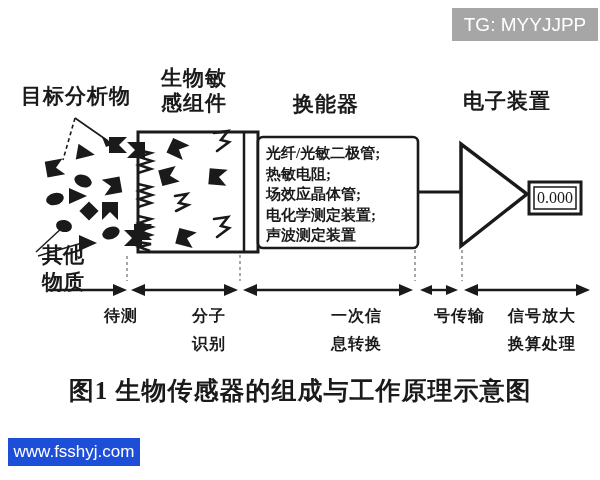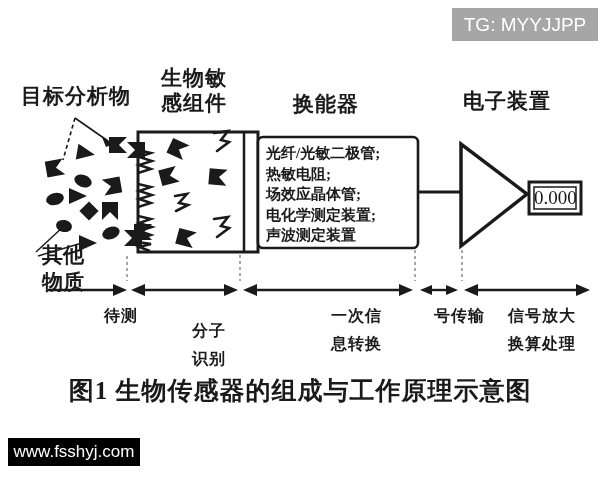--- a/index.html
+++ b/index.html
@@ -13,25 +13,25 @@
     background:#a6a6a6;color:#ffffff;
     font-family:"Liberation Sans","DejaVu Sans",sans-serif;
     font-size:19px;line-height:33px;text-align:center;
   }
   .toplabel{font-size:21px;font-weight:600;text-align:center;letter-spacing:1px;line-height:25px;}
   .sidelabel{font-size:21px;font-weight:600;text-align:center;line-height:27px;}
   .tbox-text{font-size:15px;line-height:20.5px;font-weight:600;white-space:nowrap;}
   .stage-label{font-size:16px;font-weight:600;text-align:right;line-height:28px;letter-spacing:1px;}
   .caption{font-size:25px;font-weight:bold;text-align:center;letter-spacing:1px;}
   .display-value{
-    font-size:19px;text-align:center;line-height:22px;
+    font-size:16px;text-align:center;line-height:22px;
     font-family:"Liberation Serif","DejaVu Serif",serif;
   }
   .watermark{
-    background:#000000;color:#ffffff;
+    background:#1d4ed8;color:#ffffff;
     font-family:"Liberation Sans","DejaVu Sans",sans-serif;
     font-size:17px;line-height:28px;text-align:center;
   }
   svg{display:block;}
 </style>
 </head>
 <body>
 
 <div id="stage">
 
@@ -152,21 +152,21 @@
     <div>场效应晶体管;</div>
     <div>电化学测定装置;</div>
     <div>声波测定装置</div>
   </div>
 
   <div class="abs display-value" style="left:534px;top:187px;width:42px;height:22px;">0.000</div>
 
   <div class="abs cjk stage-label" style="left:38px;top:302px;width:100px;">
     <div>待测</div>
   </div>
-  <div class="abs cjk stage-label" style="left:126px;top:302px;width:100px;margin-top:15px;">
+  <div class="abs cjk stage-label" style="left:126px;top:302px;width:100px;">
     <div>分子</div>
     <div>识别</div>
   </div>
   <div class="abs cjk stage-label" style="left:258px;top:302px;width:124px;">
     <div>一次信</div>
     <div>息转换</div>
   </div>
   <div class="abs cjk stage-label" style="left:385px;top:302px;width:100px;">
     <div>号传输</div>
   </div>

